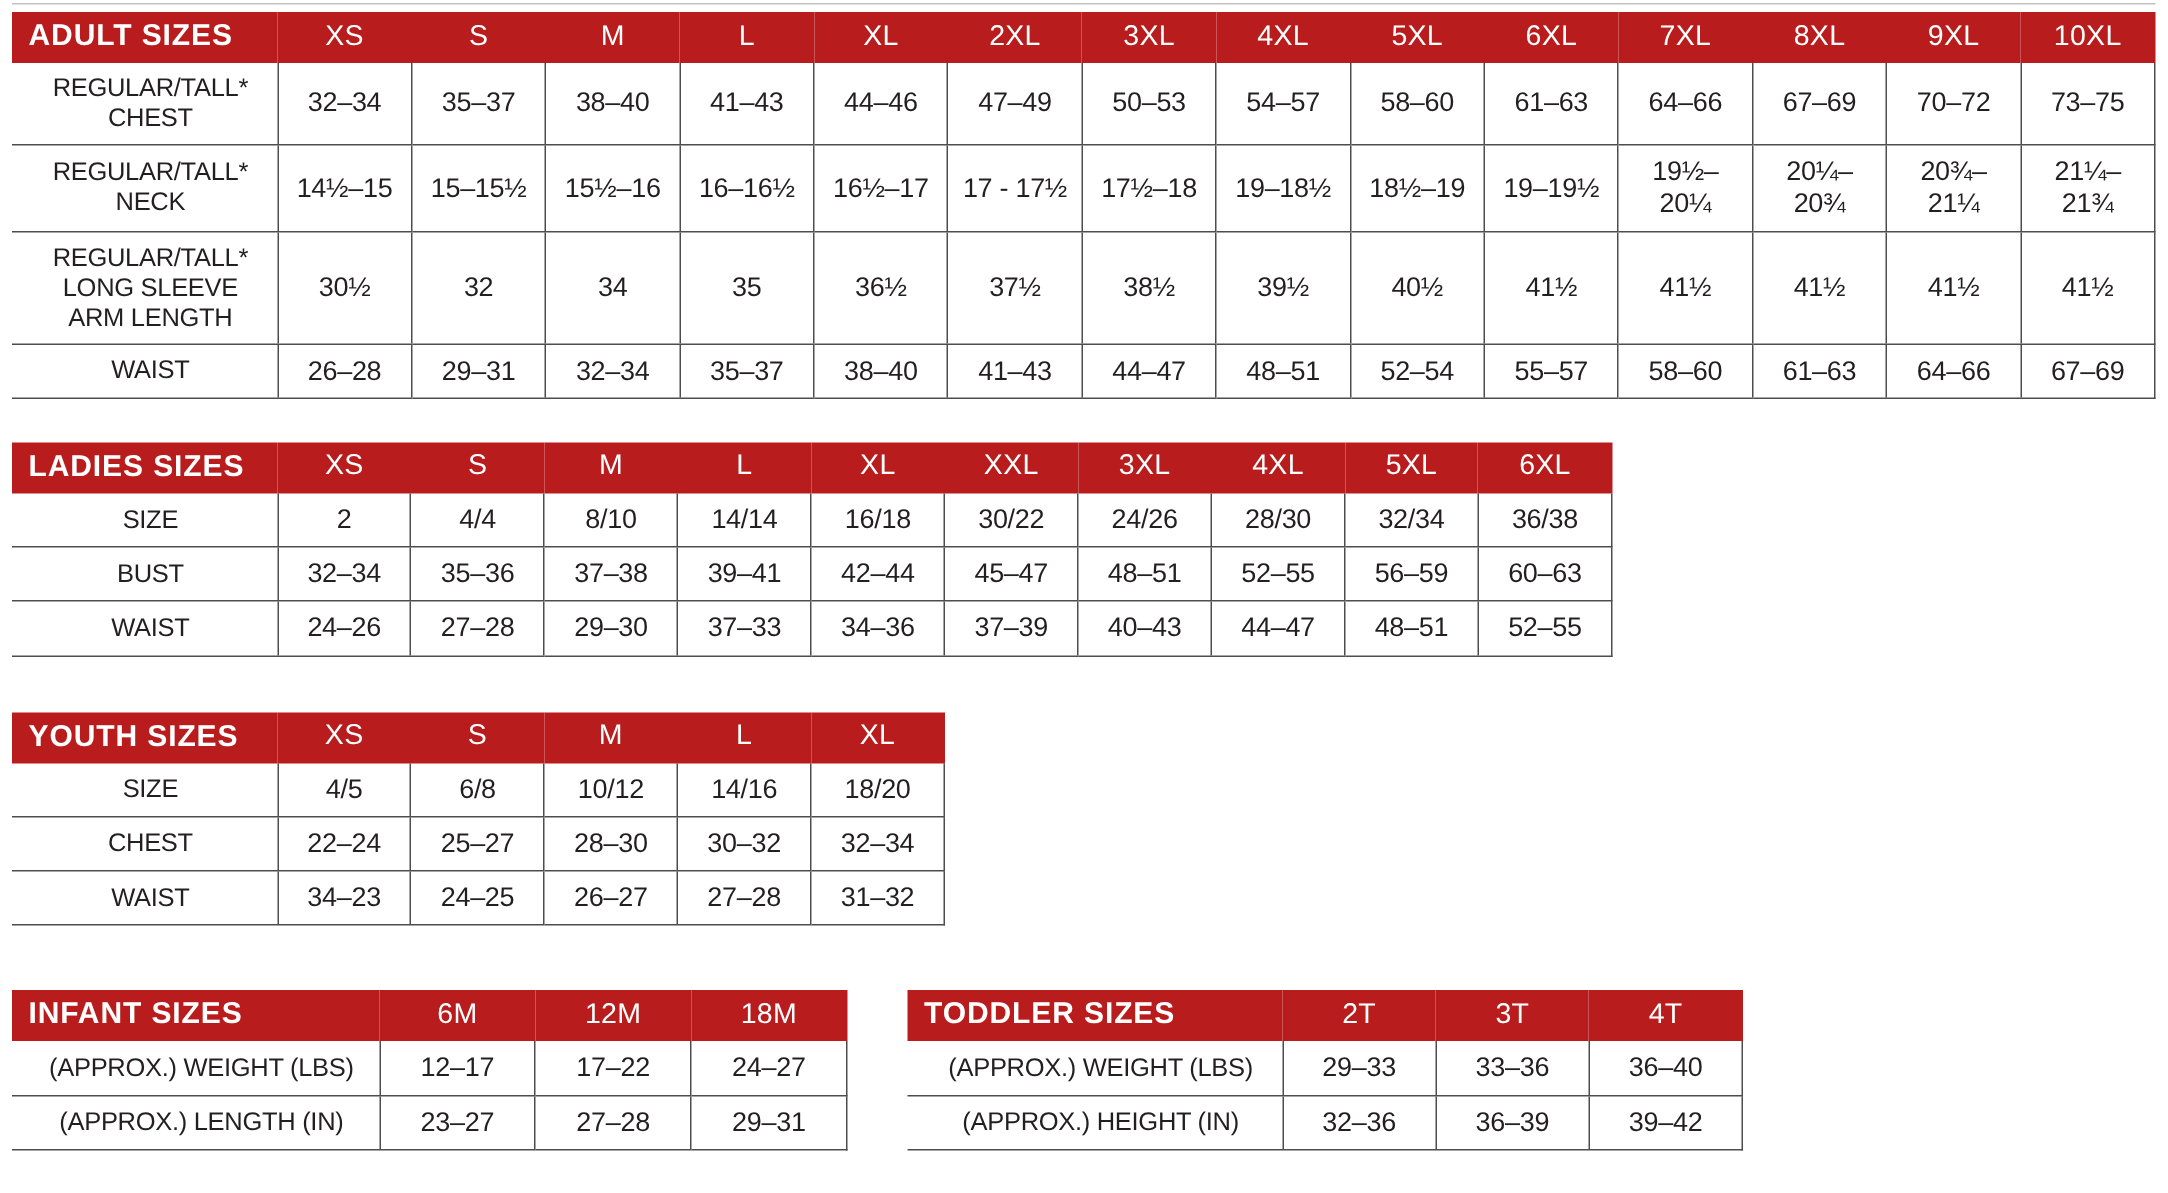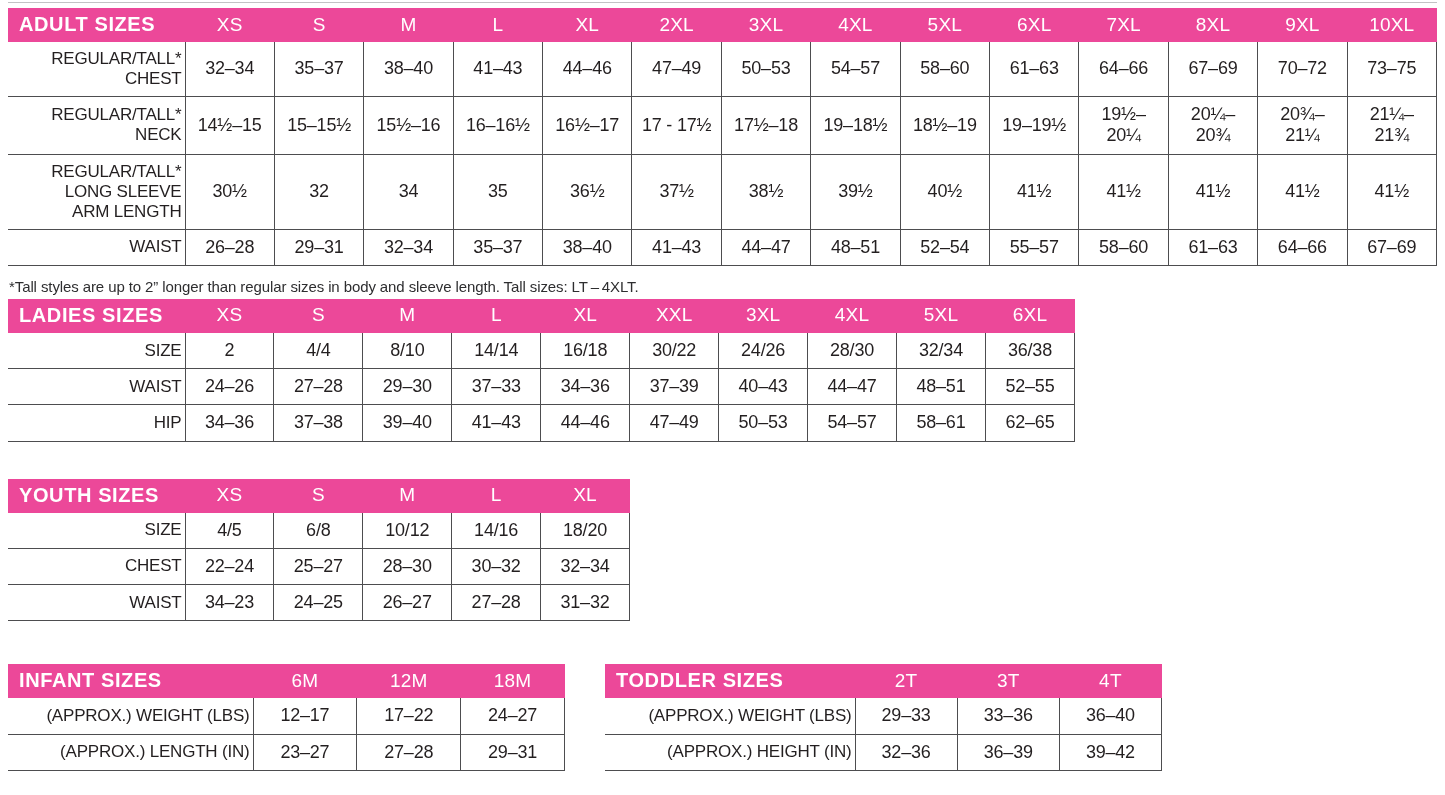--- a/index.html
+++ b/index.html
@@ -19,21 +19,21 @@
   }
   .page-top-rule {
     border-top: 1px solid #c2c2c4;
     height: 5px;
   }
   .size-table table {
     border-collapse: collapse;
     table-layout: fixed;
   }
   thead th {
-    background: #ec4899;
+    background: #b91c1c;
     color: #ffffff;
     font-weight: normal;
     font-size: 19px;
     padding: 5px 2px 6px 2px;
     text-align: center;
     letter-spacing: 0.2px;
   }
   thead th.title {
     text-align: left;
     font-weight: bold;
@@ -44,21 +44,21 @@
   tbody td {
     border-bottom: 1.5px solid #4d4d4f;
     font-size: 18px;
     text-align: center;
     padding: 7px 3px;
     white-space: pre-line;
     line-height: 1.18;
     letter-spacing: -0.2px;
   }
   tbody td.label {
-    text-align: right;
+    text-align: center;
     padding-left: 11px;
     font-size: 17px;
   }
   tbody td.val {
     border-left: 1.5px solid #4d4d4f;
   }
   tbody td.val:last-child {
     border-right: 1.5px solid #4d4d4f;
   }
   
@@ -66,21 +66,21 @@
   .t-adult col.c-label   { width: 177px; }
   .t-ladies table  { width: 1067px; }
   .t-ladies col.c-label  { width: 177px; }
   .t-youth table   { width: 622px; }
   .t-youth col.c-label   { width: 177px; }
   .t-infant table  { width: 557px; }
   .t-infant col.c-label  { width: 245px; }
   .t-toddler table { width: 557px; }
   .t-toddler col.c-label { width: 250px; }
 
-  .t-ladies  { margin-top: 4px; }
+  .t-ladies  { margin-top: 29px; }
   .t-youth   { margin-top: 37px; }
   .bottom-row {
     margin-top: 43px;
     display: flex;
     gap: 40px;
     align-items: flex-start;
   }
   .footnote {
     font-size: 15px;
     color: #2e2e30;
@@ -206,21 +206,20 @@
             <td class="val">55–57</td>
             <td class="val">58–60</td>
             <td class="val">61–63</td>
             <td class="val">64–66</td>
             <td class="val">67–69</td>
           </tr>
         </tbody>
       </table>
     </section>
 
-  <p class="footnote">*Tall styles are up to 2” longer than regular sizes in body and sleeve length. Tall sizes: LT – 4XLT.</p>
 
   <section class="size-table t-ladies">
       <table>
         <colgroup>
           <col class="c-label">
           <col>
           <col>
           <col>
           <col>
           <col>
@@ -253,45 +252,45 @@
             <td class="val">8/10</td>
             <td class="val">14/14</td>
             <td class="val">16/18</td>
             <td class="val">30/22</td>
             <td class="val">24/26</td>
             <td class="val">28/30</td>
             <td class="val">32/34</td>
             <td class="val">36/38</td>
           </tr>
           <tr>
+            <td class="label">BUST</td>
+            <td class="val">32–34</td>
+            <td class="val">35–36</td>
+            <td class="val">37–38</td>
+            <td class="val">39–41</td>
+            <td class="val">42–44</td>
+            <td class="val">45–47</td>
+            <td class="val">48–51</td>
+            <td class="val">52–55</td>
+            <td class="val">56–59</td>
+            <td class="val">60–63</td>
+          </tr>
+          <tr>
             <td class="label">WAIST</td>
             <td class="val">24–26</td>
             <td class="val">27–28</td>
             <td class="val">29–30</td>
             <td class="val">37–33</td>
             <td class="val">34–36</td>
             <td class="val">37–39</td>
             <td class="val">40–43</td>
             <td class="val">44–47</td>
             <td class="val">48–51</td>
             <td class="val">52–55</td>
           </tr>
-          <tr>
-            <td class="label">HIP</td>
-            <td class="val">34–36</td>
-            <td class="val">37–38</td>
-            <td class="val">39–40</td>
-            <td class="val">41–43</td>
-            <td class="val">44–46</td>
-            <td class="val">47–49</td>
-            <td class="val">50–53</td>
-            <td class="val">54–57</td>
-            <td class="val">58–61</td>
-            <td class="val">62–65</td>
-          </tr>
         </tbody>
       </table>
     </section>
 
   <section class="size-table t-youth">
       <table>
         <colgroup>
           <col class="c-label">
           <col>
           <col>

